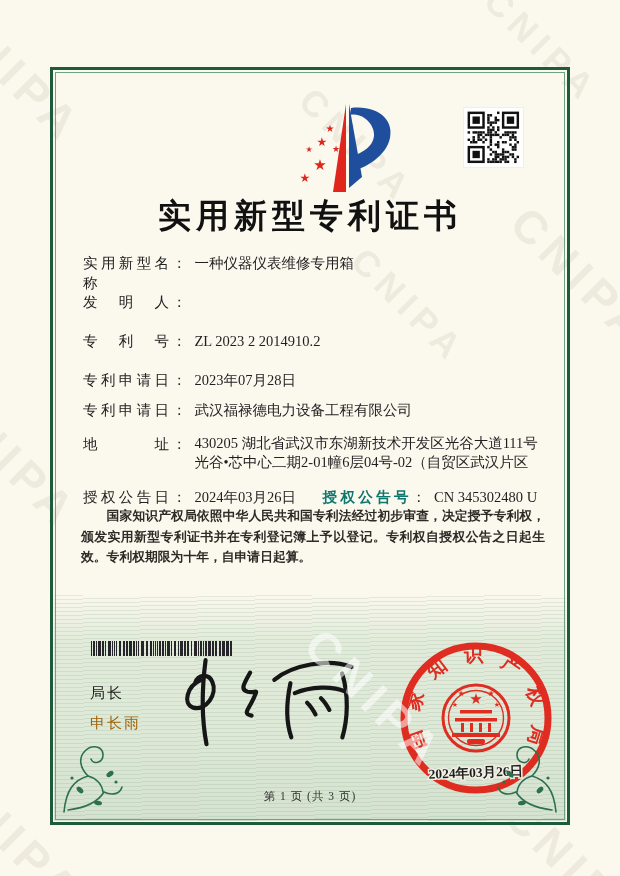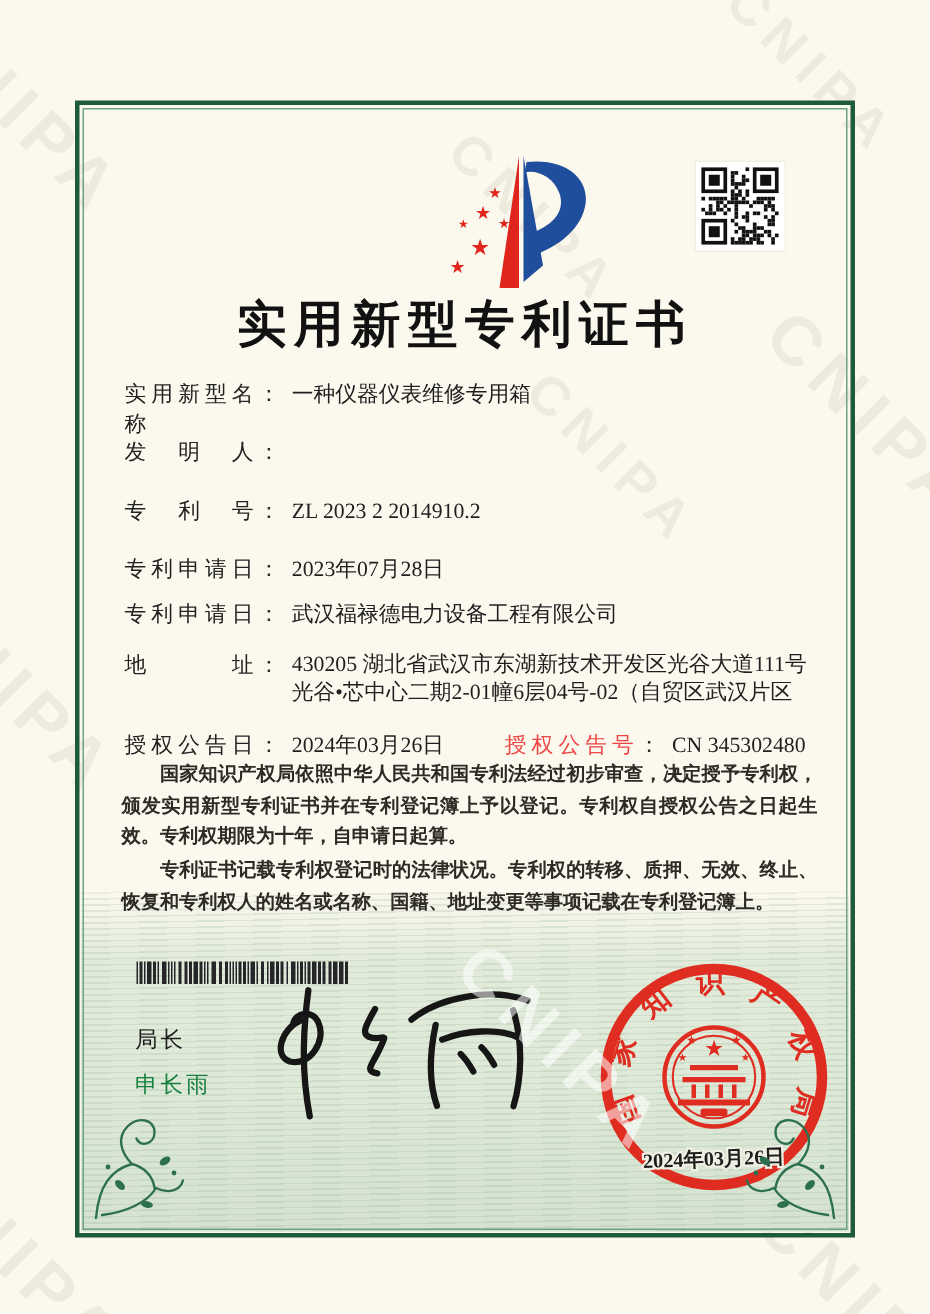--- a/index.html
+++ b/index.html
@@ -42,30 +42,30 @@
     position:absolute; left:0; top:124px; width:100%; text-align:center;
     font-size:33px; font-weight:bold; letter-spacing:5px; color:#111;
   }
   
   .row{position:absolute; left:30px; right:20px; display:flex; align-items:flex-start; font-size:14.5px; line-height:20px;}
   .lbl{flex:none; display:inline-block; width:86px; text-align:justify; text-align-last:justify; color:#222;}
   .colon{flex:none; margin:0 8px 0 3px;}
   .val{color:#1f1f1f;}
   .val.pre{white-space:pre-line; line-height:19px;}
   .val.fixed{flex:none; width:128px;}
-  .lbl2{flex:none; display:inline-block; width:86px; text-align:justify; text-align-last:justify; margin-left:14px; color:#ef4444;}
+  .lbl2{flex:none; display:inline-block; width:86px; text-align:justify; text-align-last:justify; color:#0f766e;font-weight:bold;}
   
   .paras{position:absolute; left:28px; top:436px; width:464px; font-size:12.8px; line-height:1.62; text-align:justify; color:#2e2a26;}
   .paras p{margin:0 0 2px 0; text-indent:2em;font-weight:bold;}
   
   .barcode{position:absolute; left:38px; top:571px; width:160px; height:15px; font-size:0; line-height:0;}
   .barcode i{display:inline-block; height:100%; background:#26262a;}
   .sig-title{position:absolute; left:37px; top:614px; font-size:15px; letter-spacing:2px; color:#1c1c1c;
     font-family:"Liberation Sans","DejaVu Sans",sans-serif;}
-  .sig-name{position:absolute; left:37px; top:644px; font-size:15px; letter-spacing:2px; color:#15803d;
+  .sig-name{position:absolute; left:37px; top:644px; font-size:15px; letter-spacing:2px; color:#a16207;
     font-family:"Liberation Sans","DejaVu Sans",sans-serif;}
   .sig-hand{position:absolute; left:110px; top:578px; width:212px; height:104px; transform:rotate(-2deg);}
   
   .seal{position:absolute; left:341px; top:566px; width:164px; height:164px; opacity:0.95;}
   
   .flourish{position:absolute; bottom:6px; width:92px; height:98px;}
   .flourish.left{left:5px;}
   .flourish.right{right:5px; transform:scaleX(-1);}
   
   .page-no{position:absolute; left:0; bottom:18px; width:100%; text-align:center; font-size:11.5px; color:#333; letter-spacing:1px;}
@@ -277,21 +277,20 @@
         <span class="lbl">授权公告日</span>
         <span class="colon">：</span>
         <span class="val fixed">2024年03月26日</span>
         <span class="lbl2">授权公告号</span>
         <span class="colon">：</span>
         <span class="val">CN 345302480 U</span>
       </div>
 
       <div class="paras">
         <p>国家知识产权局依照中华人民共和国专利法经过初步审查，决定授予专利权，颁发实用新型专利证书并在专利登记簿上予以登记。专利权自授权公告之日起生效。专利权期限为十年，自申请日起算。</p>
-        <p>专利证书记载专利权登记时的法律状况。专利权的转移、质押、无效、终止、恢复和专利权人的姓名或名称、国籍、地址变更等事项记载在专利登记簿上。</p>
       </div>
 
       <div class="barcode"><i style="width:1px;margin-right:1px"></i><i style="width:2px;margin-right:1px"></i><i style="width:1px;margin-right:1px"></i><i style="width:3px;margin-right:1px"></i><i style="width:2px;margin-right:1px"></i><i style="width:1px;margin-right:2px"></i><i style="width:3px;margin-right:1px"></i><i style="width:1px;margin-right:1px"></i><i style="width:1px;margin-right:1px"></i><i style="width:1px;margin-right:2px"></i><i style="width:2px;margin-right:2px"></i><i style="width:2px;margin-right:1px"></i><i style="width:2px;margin-right:1px"></i><i style="width:3px;margin-right:1px"></i><i style="width:2px;margin-right:1px"></i><i style="width:1px;margin-right:1px"></i><i style="width:1px;margin-right:2px"></i><i style="width:3px;margin-right:2px"></i><i style="width:2px;margin-right:2px"></i><i style="width:2px;margin-right:1px"></i><i style="width:1px;margin-right:1px"></i><i style="width:1px;margin-right:1px"></i><i style="width:1px;margin-right:1px"></i><i style="width:2px;margin-right:1px"></i><i style="width:2px;margin-right:1px"></i><i style="width:1px;margin-right:1px"></i><i style="width:3px;margin-right:1px"></i><i style="width:1px;margin-right:2px"></i><i style="width:2px;margin-right:2px"></i><i style="width:1px;margin-right:1px"></i><i style="width:3px;margin-right:1px"></i><i style="width:2px;margin-right:1px"></i><i style="width:2px;margin-right:2px"></i><i style="width:1px;margin-right:2px"></i><i style="width:3px;margin-right:1px"></i><i style="width:1px;margin-right:1px"></i><i style="width:2px;margin-right:1px"></i><i style="width:1px;margin-right:1px"></i><i style="width:2px;margin-right:1px"></i><i style="width:3px;margin-right:1px"></i><i style="width:2px;margin-right:1px"></i><i style="width:2px;margin-right:2px"></i><i style="width:2px;margin-right:1px"></i><i style="width:3px;margin-right:1px"></i><i style="width:3px;margin-right:1px"></i><i style="width:2px;margin-right:2px"></i></div>
 
       <div class="sig-title">局长</div>
       <div class="sig-name">申长雨</div>
       <div class="sig-hand">
         <svg width="212" height="104" viewBox="0 0 212 104">
           <g fill="none" stroke="#161616" stroke-width="4.2" stroke-linecap="round" stroke-linejoin="round">
             <path d="M38,30 C25,35 19,53 30,57 C43,61 55,44 50,32 C47,23 35,24 33,32"></path>
@@ -355,16 +354,17 @@
           <path d="M10,92 C26,90 40,84 46,74 C54,78 62,76 64,69"></path>
           <path d="M30,58 C38,60 44,66 45,74"></path>
           <ellipse cx="52" cy="56" rx="4" ry="2.4" transform="rotate(-35 52 56)" fill="#2d7050" stroke="none"></ellipse>
           <ellipse cx="22" cy="72" rx="4" ry="2.4" transform="rotate(45 22 72)" fill="#2d7050" stroke="none"></ellipse>
           <ellipse cx="40" cy="85" rx="4" ry="2.2" transform="rotate(10 40 85)" fill="#2d7050" stroke="none"></ellipse>
           <circle cx="58" cy="64" r="1.6" fill="#2d7050" stroke="none"></circle>
           <circle cx="14" cy="60" r="1.6" fill="#2d7050" stroke="none"></circle>
         </svg>
       </div>
 
+      <div class="page-no">第 1 页 (共 3 页)</div>
     </div>
   </div>
 
 </div>
 
 </body></html>

